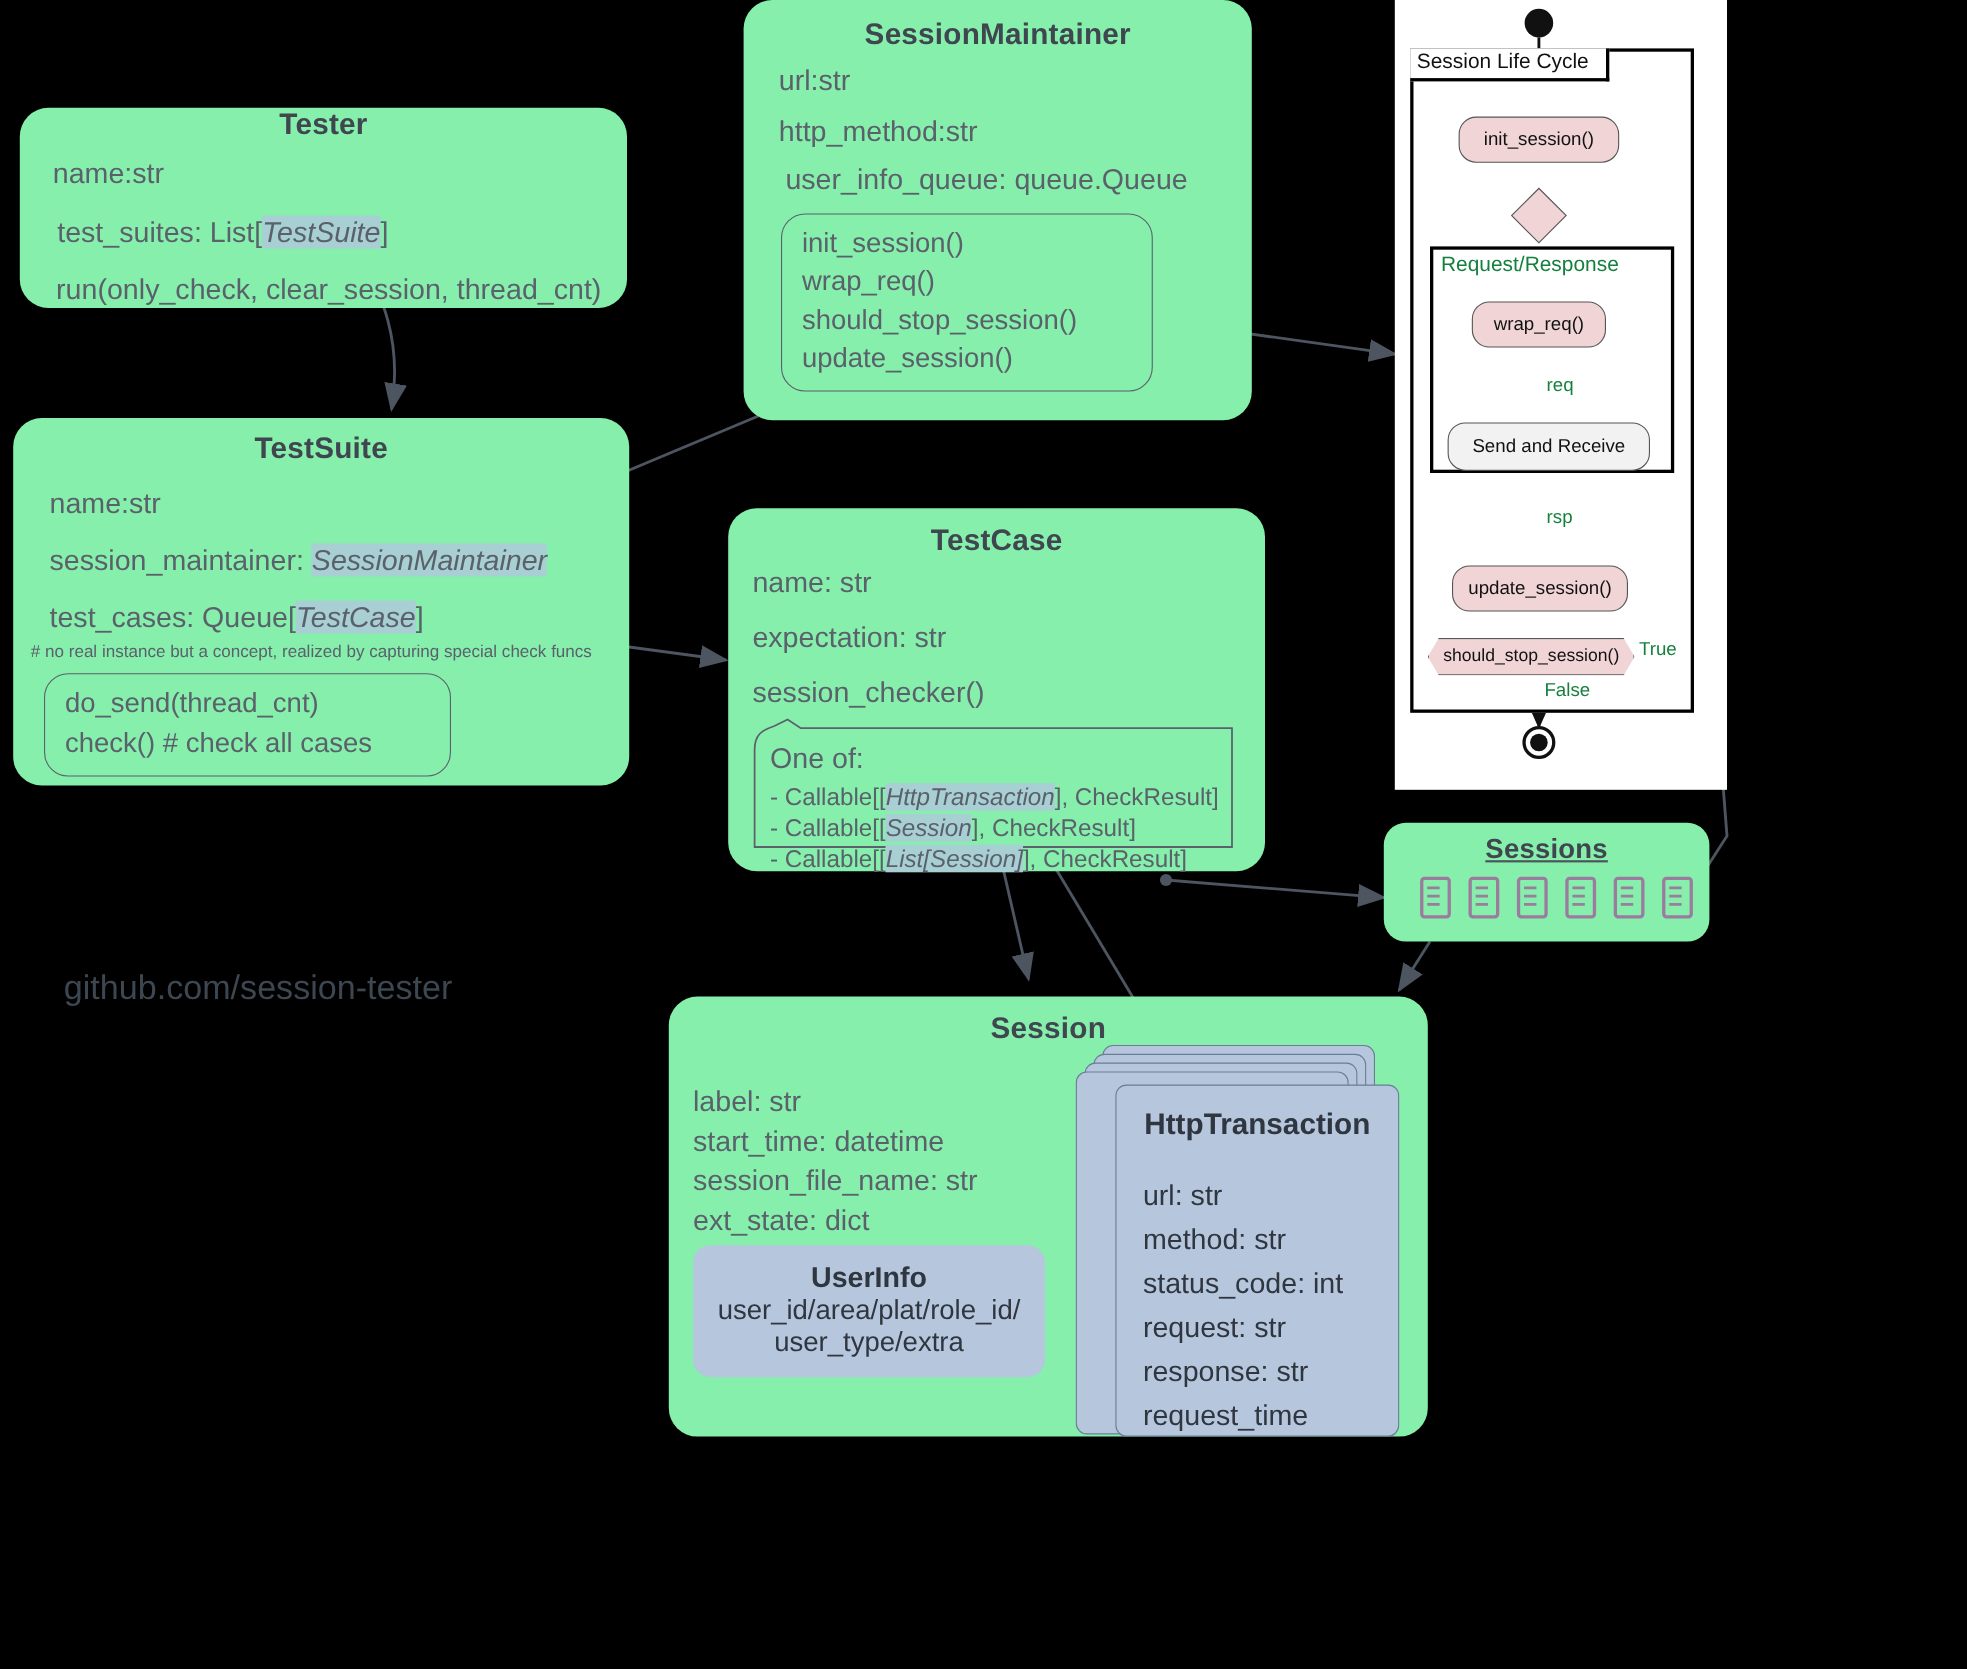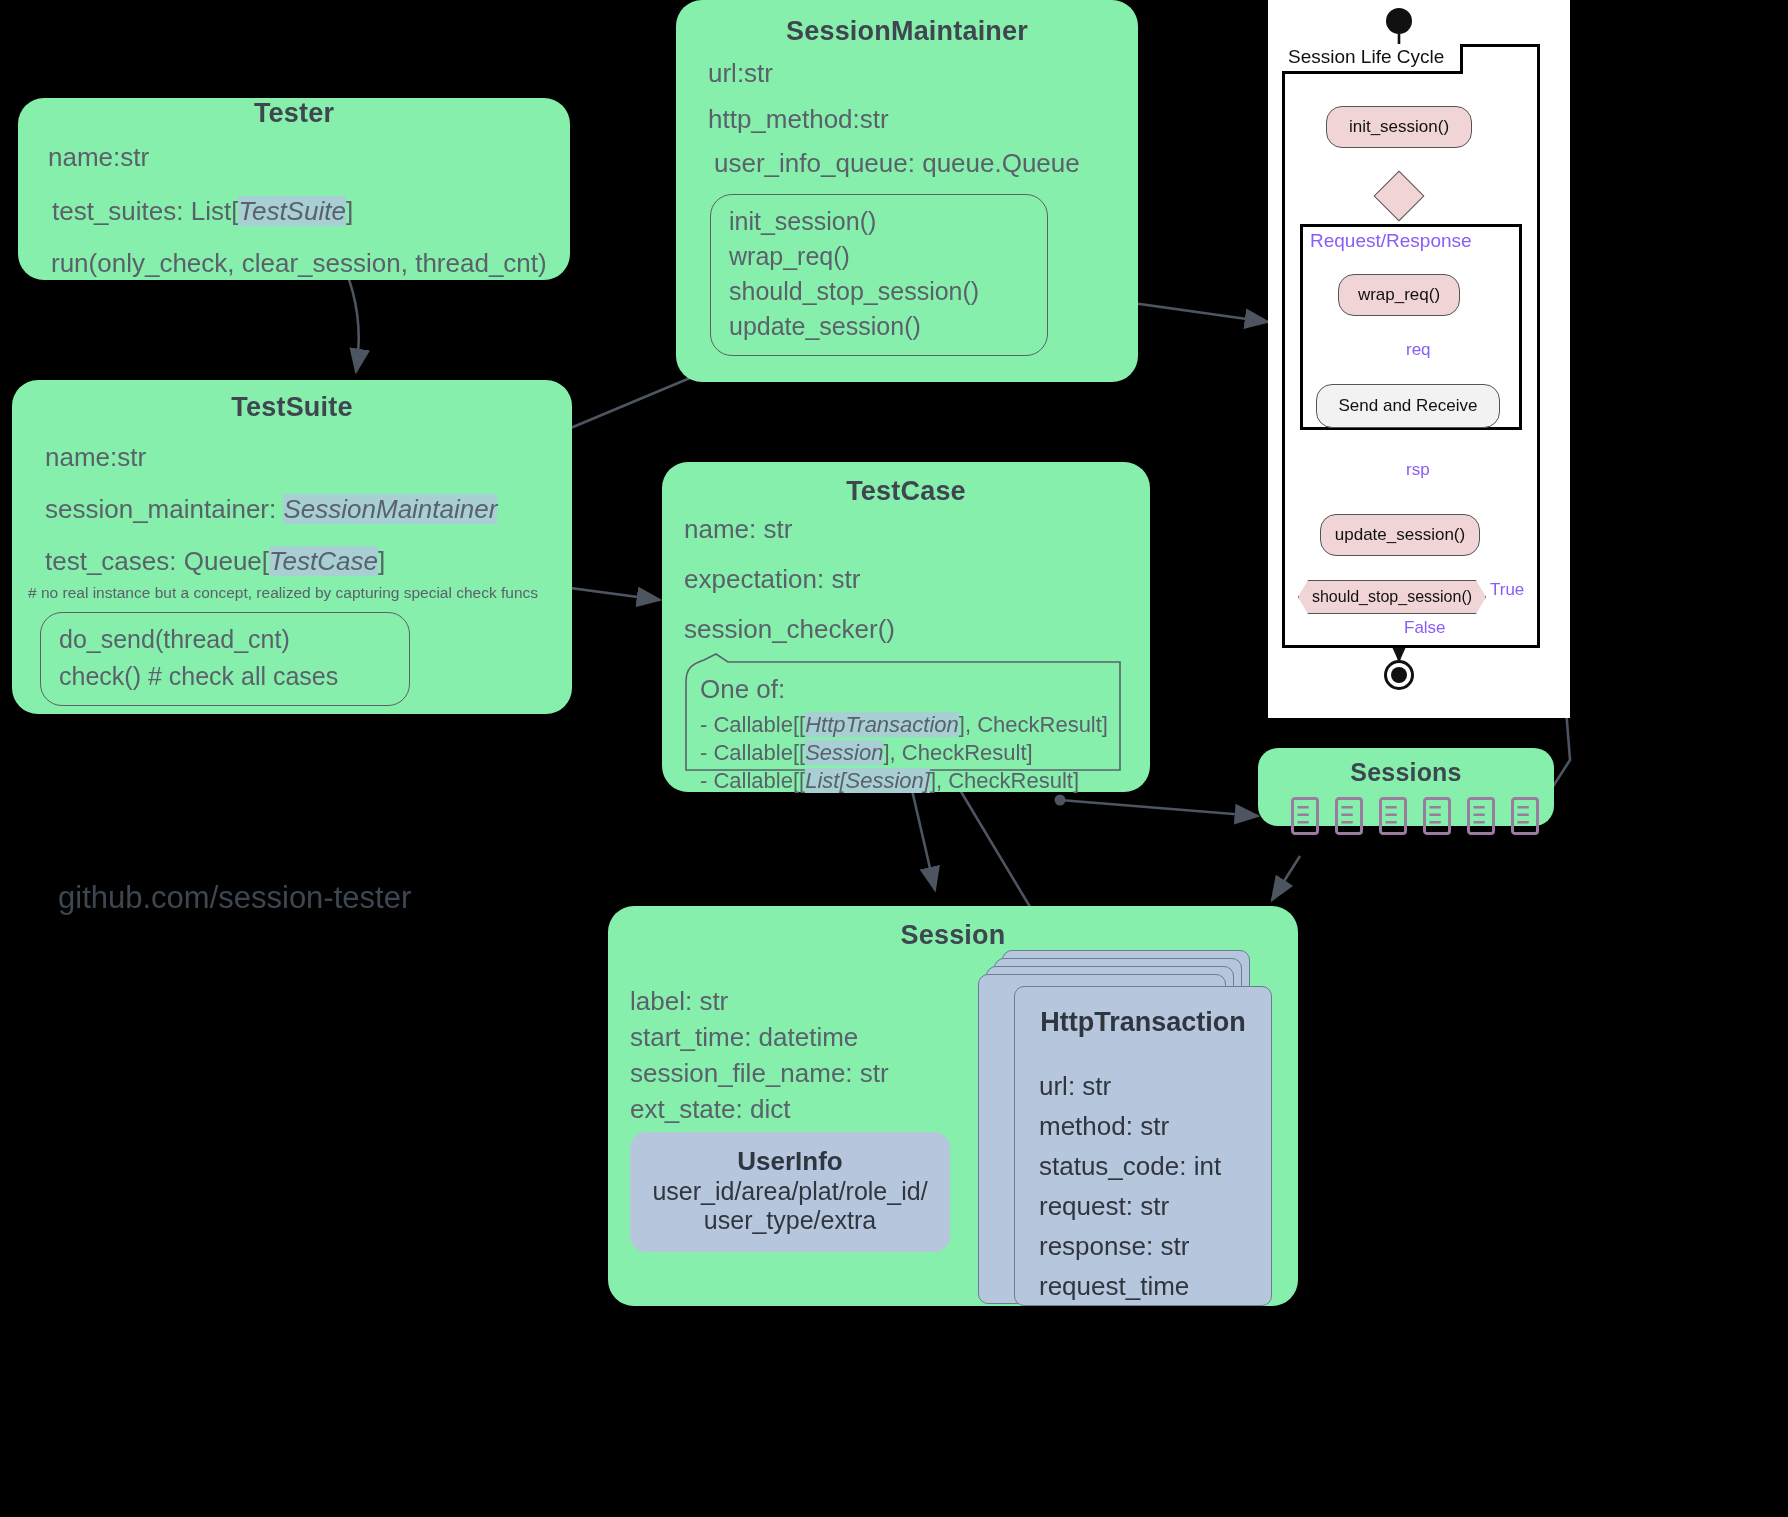--- a/index.html
+++ b/index.html
@@ -62,21 +62,21 @@
     background: #f0d4d6;
     border: 1.6px solid #555;
     border-radius: 16px;
     font-size: 17px;
     color: #111;
     display: flex; align-items: center; justify-content: center;
     white-space: nowrap;
   }
   .act-node.plain { background: #f2f2f2; }
   .act-lbl {
-    position: absolute; font-size: 17px; color: #8b5cf6; white-space: nowrap;
+    position: absolute; font-size: 17px; color: #15803d; white-space: nowrap;
   }
   .dot-start {
     position: absolute; width: 26px; height: 26px;
     background: #111; border-radius: 50%;
   }
   .dot-end {
     position: absolute; width: 30px; height: 30px;
     border: 3px solid #111; border-radius: 50%;
     background: #fff;
   }
@@ -213,21 +213,21 @@
       </div>
       <div style="position:absolute; left:16px; top:88px;">
         <span class="attr" style="font-size:22px;"><span>-   Callable[[</span><span class="hl">Session</span><span>], CheckResult]</span></span>
       </div>
       <div style="position:absolute; left:16px; top:116px;">
         <span class="attr" style="font-size:22px;"><span>-   Callable[[</span><span class="hl">List[Session]</span><span>], CheckResult]</span></span>
       </div>
     </div>
   </div>
 
-  <div class="card" style="left:1258px; top:748px; width:296px; height:78px; border-radius:20px;">
+  <div class="card" style="left:1258px; top:748px; width:296px; height:108px; border-radius:20px;text-decoration:underline;">
     <div class="title" style="margin-top:10px; font-size:25px;">Sessions</div>
     <div style="position:absolute; left:32px; top:48px; display:flex; gap:14px;">
       <svg width="30" height="40" viewBox="0 0 24 32">
           <rect x="2" y="2" width="20" height="28" rx="2" fill="none" stroke="#9b7b9e" stroke-width="2.4"></rect>
           <line x1="6" y1="9" x2="15" y2="9" stroke="#9b7b9e" stroke-width="2"></line>
           <line x1="6" y1="15" x2="15" y2="15" stroke="#9b7b9e" stroke-width="2"></line>
           <line x1="6" y1="21" x2="15" y2="21" stroke="#9b7b9e" stroke-width="2"></line>
         </svg>
       <svg width="30" height="40" viewBox="0 0 24 32">
           <rect x="2" y="2" width="20" height="28" rx="2" fill="none" stroke="#9b7b9e" stroke-width="2.4"></rect>

